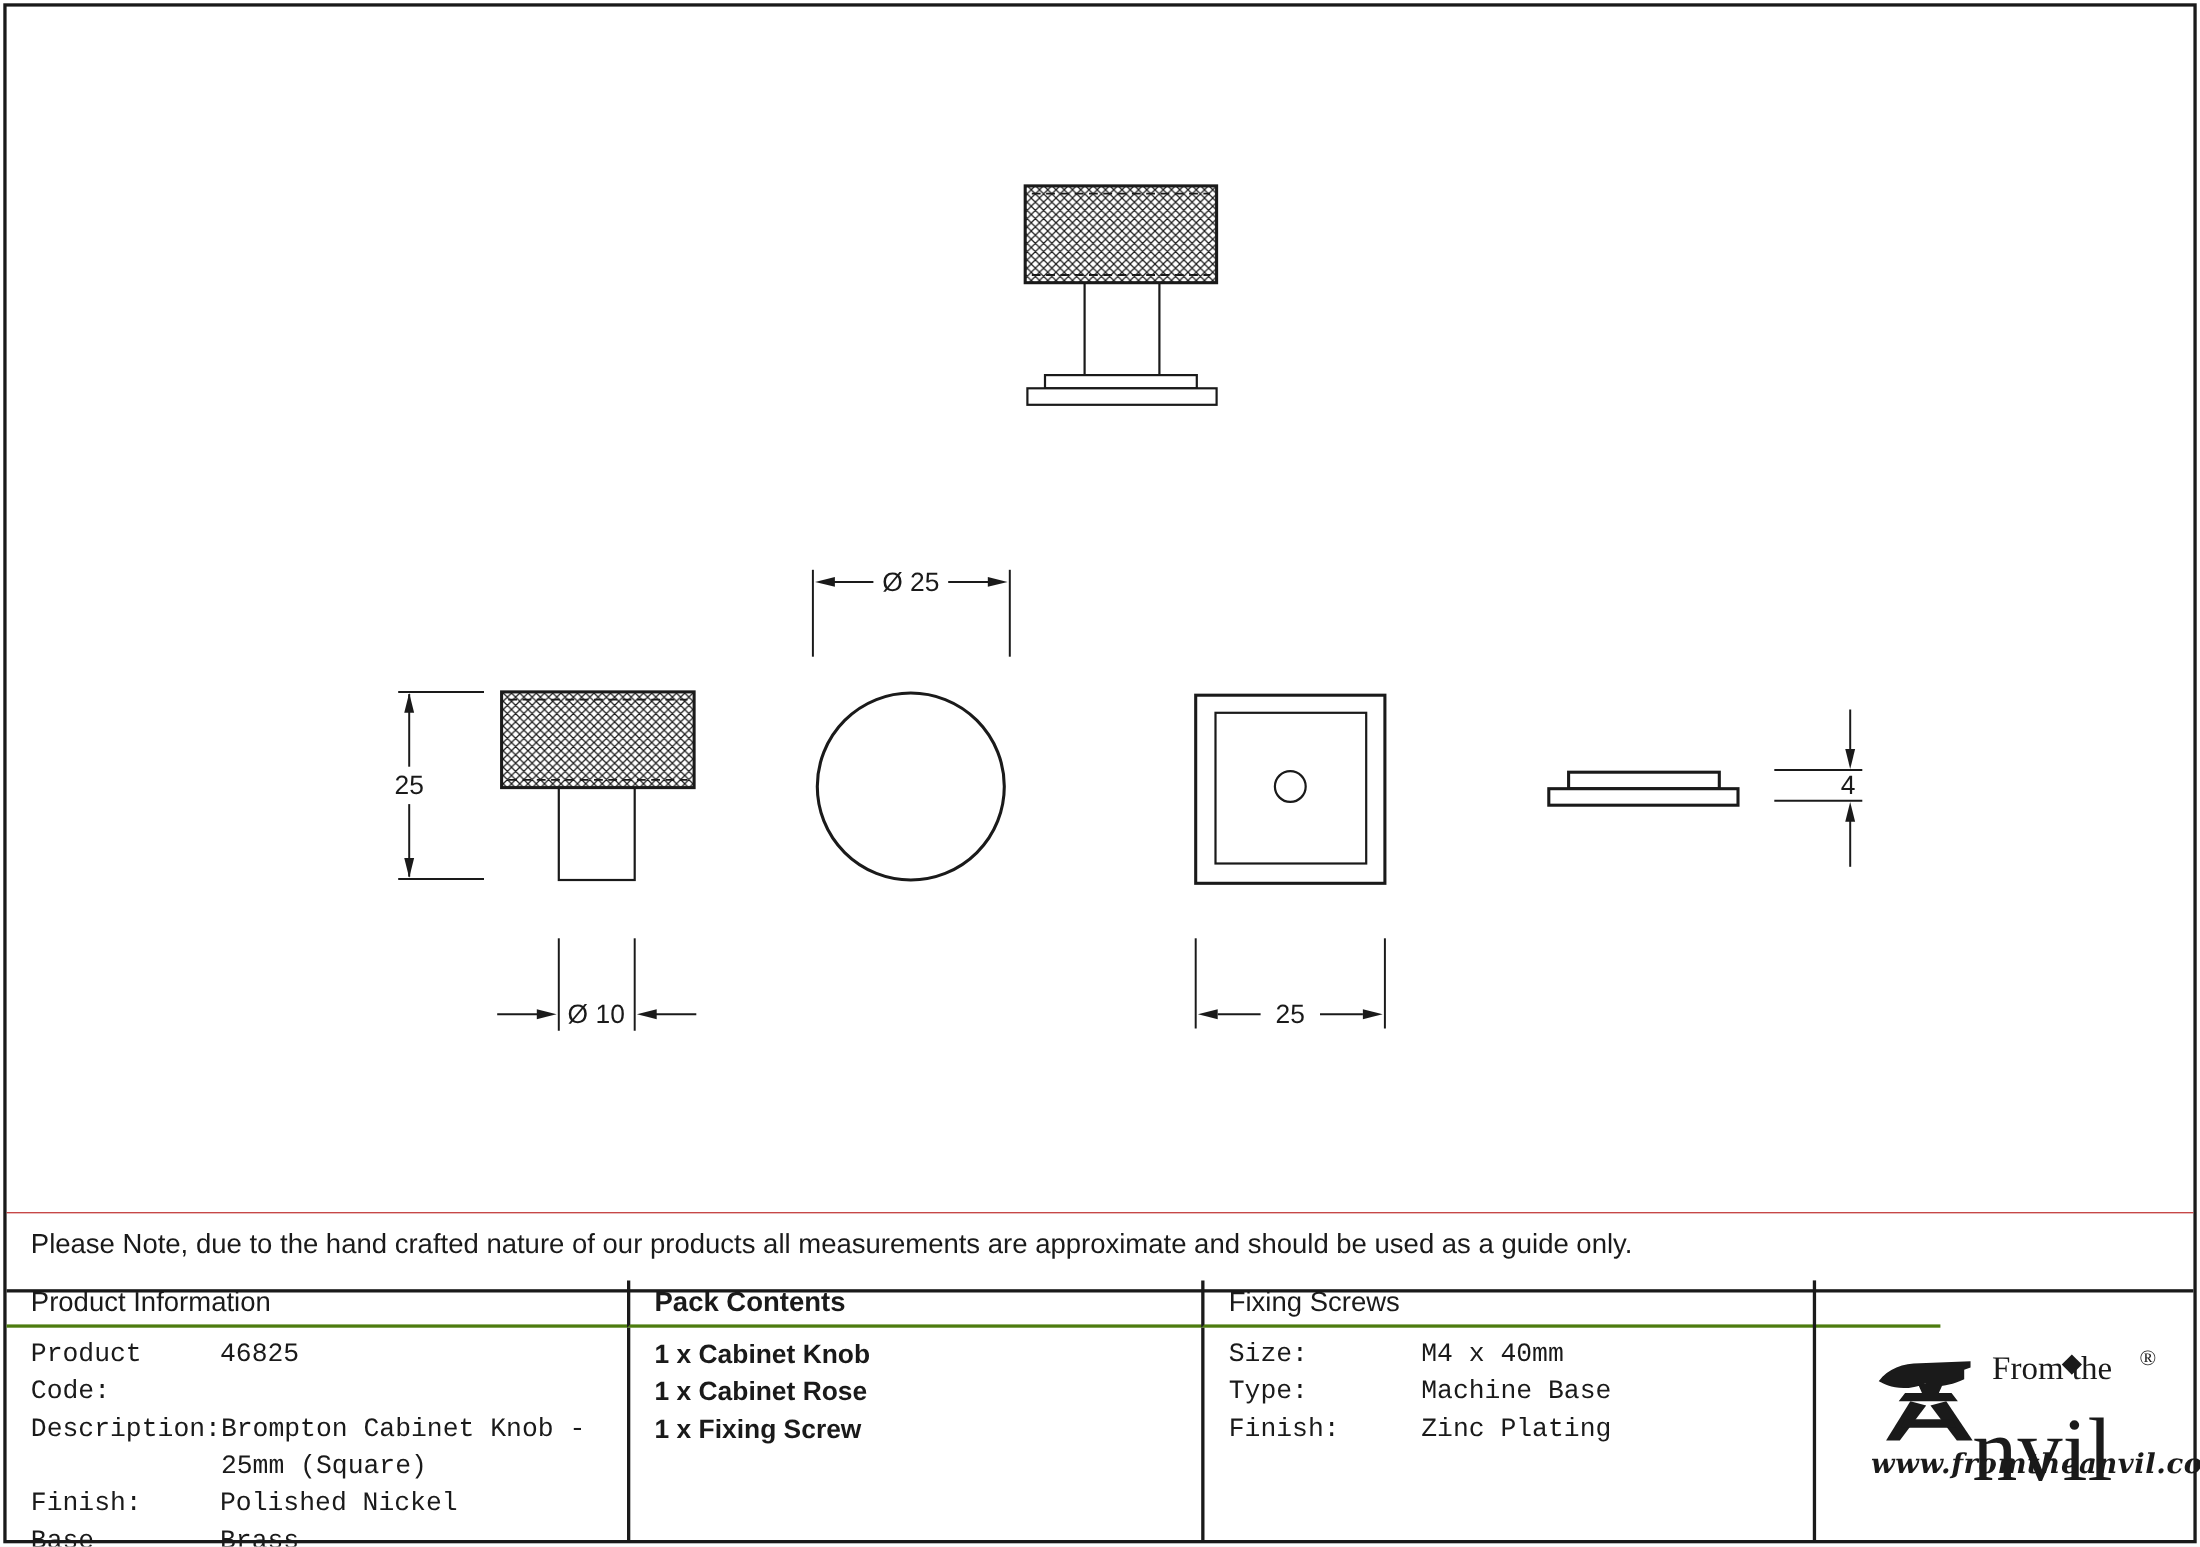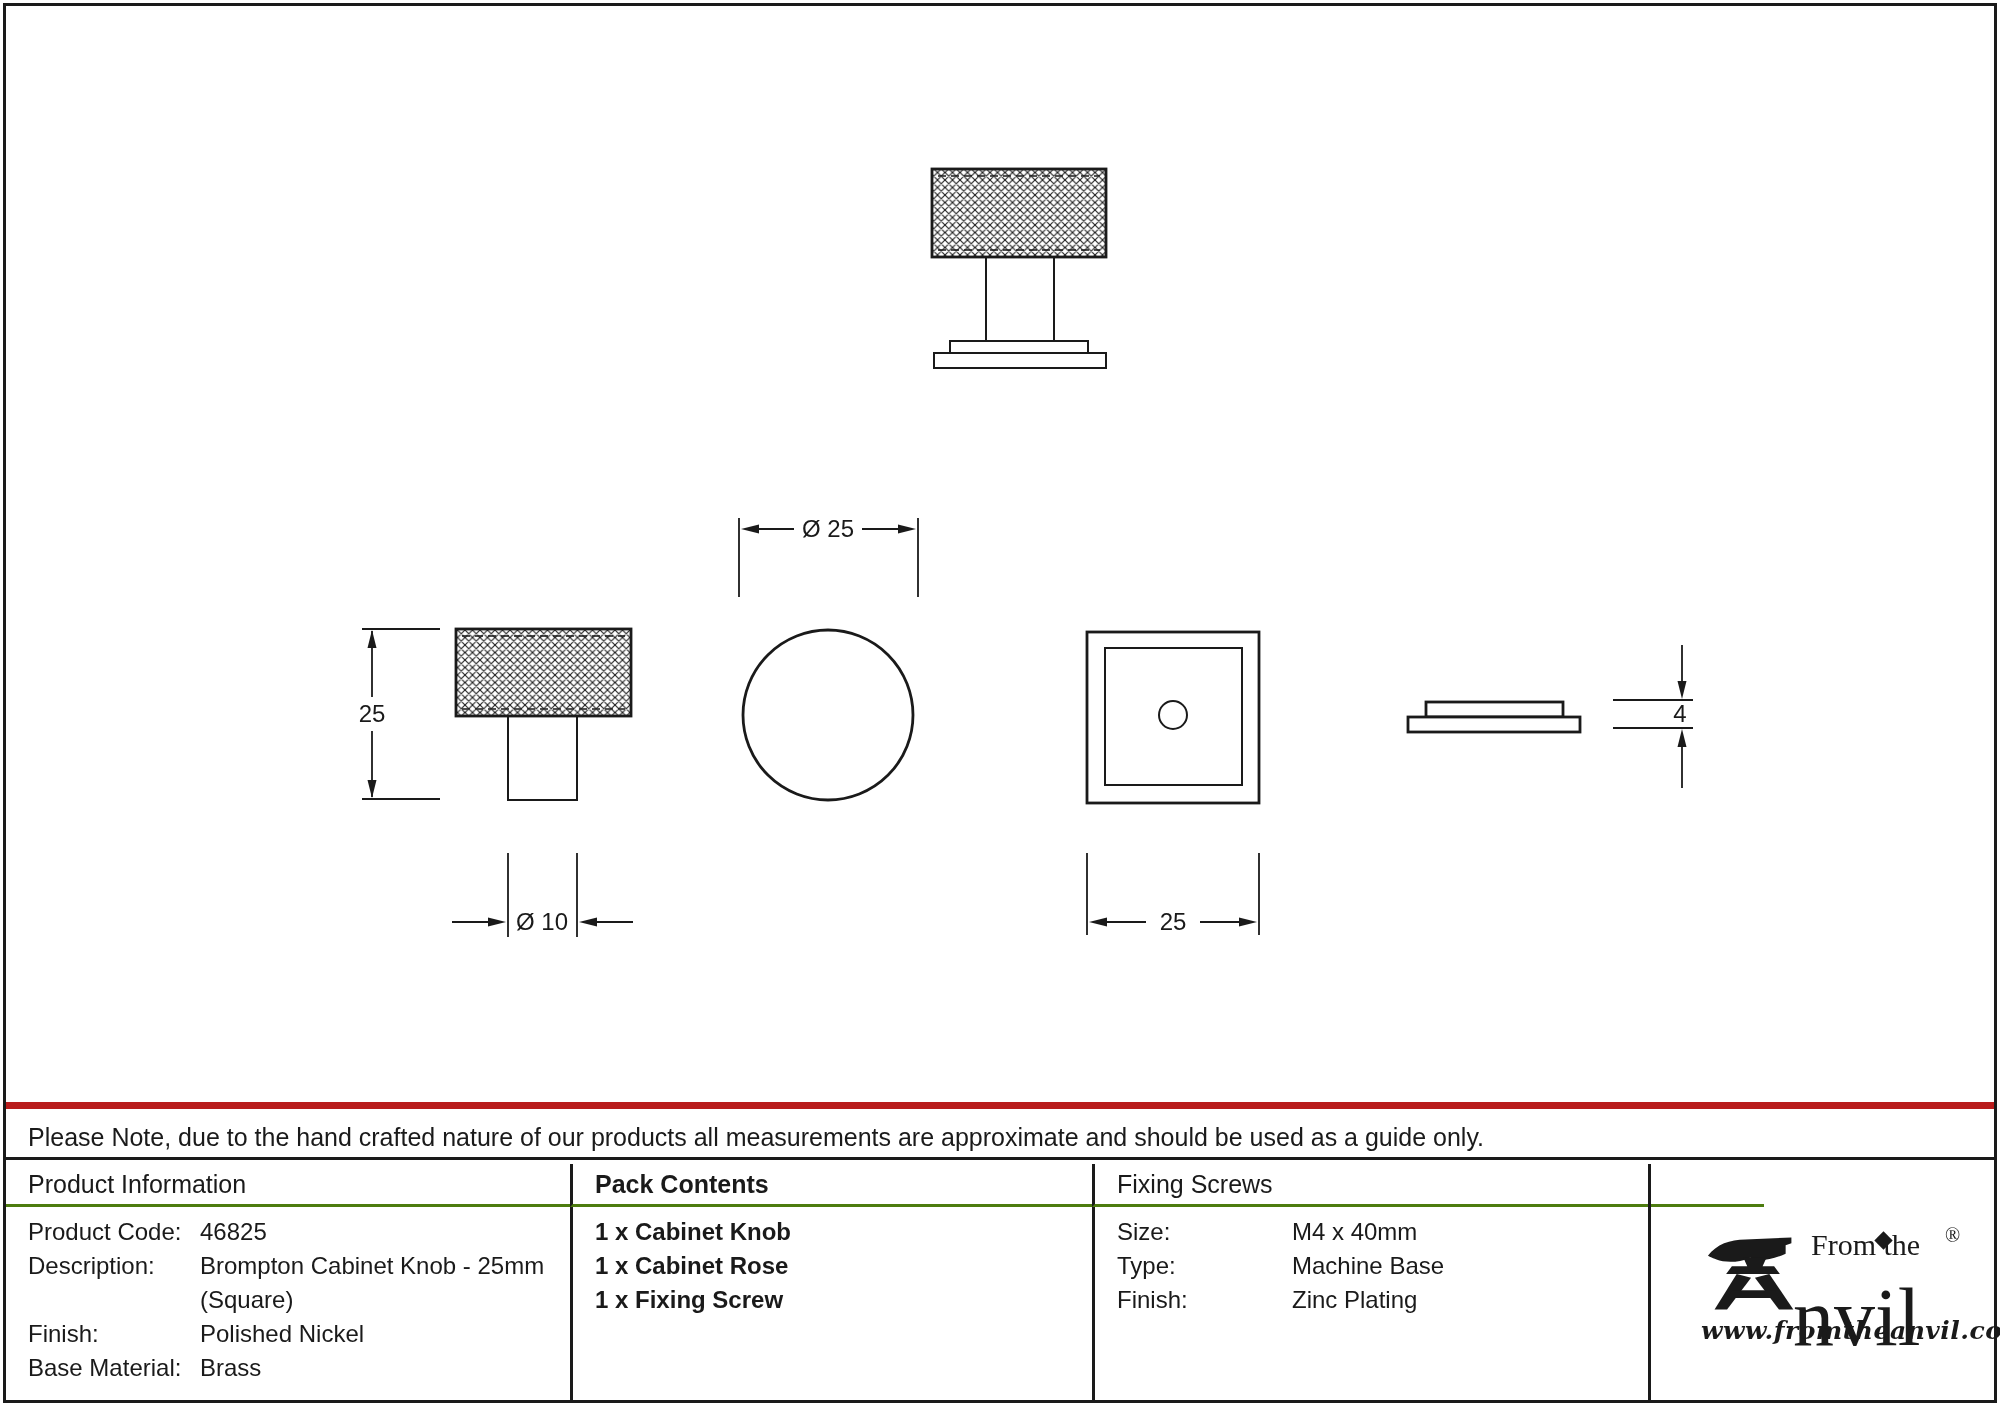--- a/index.html
+++ b/index.html
@@ -13,33 +13,33 @@
   .drawing { position:absolute; left:0; top:0; }
   .drawing .shape { fill:#fff; stroke:#1a1a1a; stroke-width:2.8; }
   .drawing .thin  { fill:#fff; stroke:#1a1a1a; stroke-width:2; }
   .drawing .knurl-rect { fill:url(#knurl); stroke:#1a1a1a; stroke-width:2.8; }
   .drawing .dashline { stroke:#1a1a1a; stroke-width:1.6; stroke-dasharray:8 5; fill:none; }
   .drawing .dimline { stroke:#1a1a1a; stroke-width:1.8; fill:none; }
   .drawing .arrow { fill:#1a1a1a; stroke:none; }
   .drawing text { fill:#1a1a1a; font-size:24px; text-anchor:middle;
     font-family:"Liberation Sans", sans-serif; }
   .note-band {
-    position:absolute; left:6px; top:1102px; width:1988px; height:58px;
-    border-top:7px solid #b91c1c; border-bottom:3px solid #1a1a1a;
+    position:absolute; left:6px; top:1102px; width:1988px; height:73px;
+    border-top:1px solid #b91c1c; border-bottom:3px solid #1a1a1a;
     line-height:56px; padding-left:22px; font-size:25px;
   }
   .cell { position:absolute; }
   .hdr { top:1164px; height:43px; border-bottom:3px solid #4d7c0f;
     line-height:40px; padding-left:22px; font-size:25px; }
   .bdy { top:1207px; height:193px; padding:8px 10px 0 22px; font-size:24px; line-height:34px; }
   .vline { border-left:3px solid #1a1a1a; }
   .c1 { left:6px; width:564px; }
   .c2 { left:570px; width:522px;font-weight:bold; }
   .c3 { left:1092px; width:672px; }
-  .kv { display:flex; }
+  .kv { display:flex;font-family:Liberation Mono, monospace; }
   .kv .lbl { flex:0 0 172px; }
   .kv .val { width:350px; }
   .kv3 .lbl { flex:0 0 175px; }
   .logo-cell { left:1648px; top:1164px; width:346px; height:236px;
     border-left:3px solid #1a1a1a; }
   .logo-block { position:absolute; left:50px; top:60px; width:260px; height:130px; }
   .anvil-icon { position:absolute; left:4px; top:10px; }
   .tagline { position:absolute; left:110px; top:4px;
     font-family:"Liberation Serif", serif; font-size:30px; }
   .brand { position:absolute; left:92px; top:13px;

